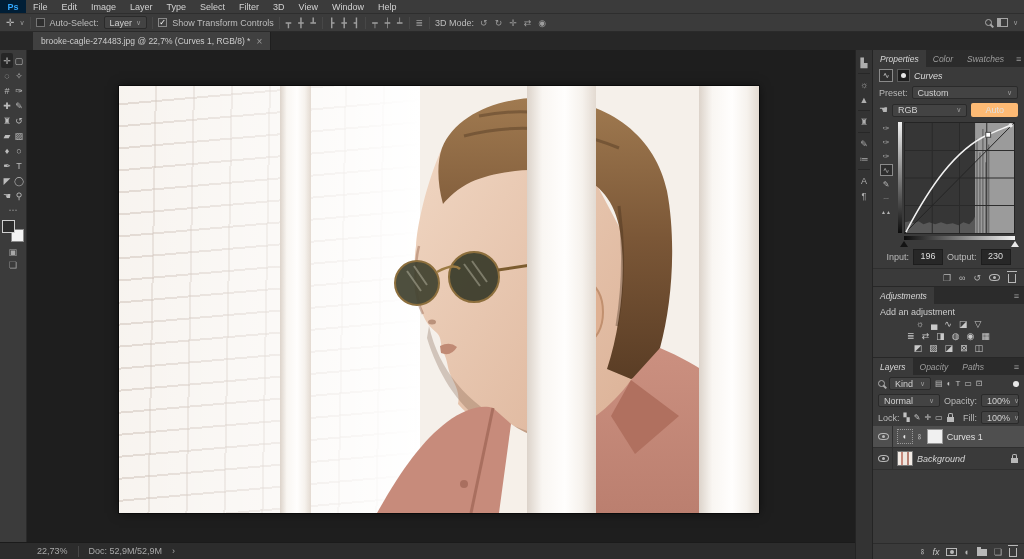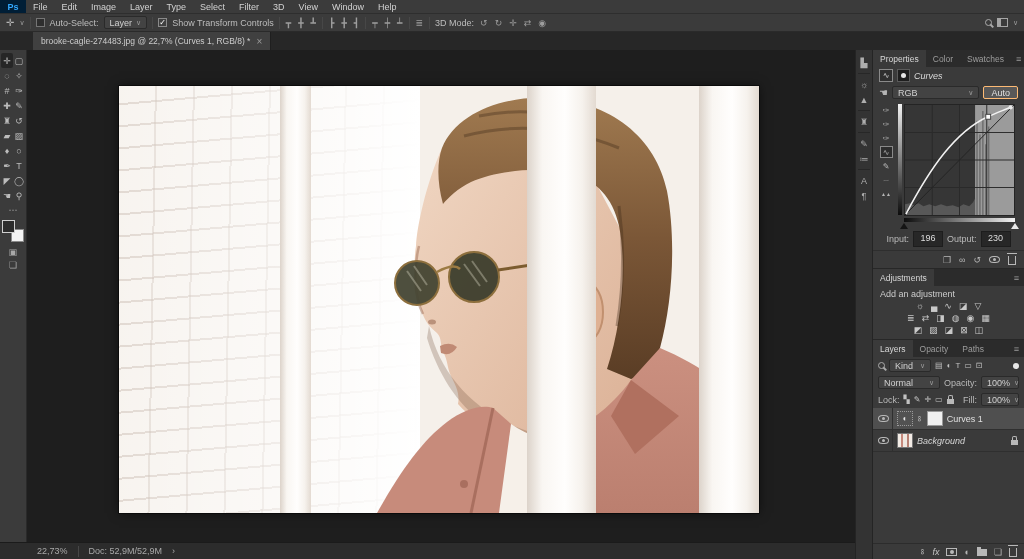--- a/index.html
+++ b/index.html
@@ -51,30 +51,30 @@
     background:linear-gradient(90deg,#dcd3ca 0,#f9f6f2 22%,#fffefd 55%,#f6f2ed 80%,#e3dad1 100%);
     filter:blur(.7px); }
   .b1 { left:25.2%; width:4.8%; } .b2 { left:63.7%; width:10.8%; } .b3 { left:90.6%; width:9.4%; }
   .statusbar { height:17px; background:#2c2c2c; border-top:1px solid #1b1b1b; display:flex; align-items:center; gap:10px; padding:0 10px; color:#a9a9a9; }
   .statusbar .vsep { height:11px; }
   .dock { width:18px; background:#333333; border-left:1px solid #242424; border-right:1px solid #242424; padding-top:5px; display:flex; flex-direction:column; align-items:center; }
   .dock .di { height:15px; display:flex; align-items:center; justify-content:center; color:#aeaeae; font-size:9px; width:100%; }
   .dock .dsep { width:12px; border-top:1px solid #272727; margin:3px 0; }
   .panels { width:151px; display:flex; flex-direction:column; background:#3a3a3a; }
   .tabstrip { height:17px; background:#2b2b2b; display:flex; align-items:stretch; flex-shrink:0; }
-  .ptab { padding:0 7px; display:flex; align-items:center; font-size:8.5px; color:#9d9d9d; }
+  .ptab { padding:0 7px; display:flex; align-items:center; font-size:8.5px; color:#9d9d9d;font-style:italic; }
   .ptab.active { background:#3a3a3a; color:#d8d8d8; }
   .pmenu { margin-left:auto; padding:0 5px; display:flex; align-items:center; color:#9d9d9d; }
   .prow { display:flex; align-items:center; gap:4px; padding:2px 6px; }
   .mini-curve { width:14px; height:13px; border:1px solid #8a8a8a; background:#2e2e2e; color:#d8d8d8; font-size:8px; display:flex; align-items:center; justify-content:center; }
   .mini-mask { width:13px; height:13px; border:1px solid #5a5a5a; background:#1e1e1e; position:relative; }
   .mini-mask::after { content:''; position:absolute; left:3px; top:3px; width:5px; height:5px; border-radius:50%; background:#e6e6e6; }
   .ptitle { color:#dadada;font-style:italic; }
   .lbl { color:#b9b9b9; }
-  .btn { background:#585858; border:1px solid #fdba74; border-radius:2px; color:#e0e0e0; padding:0 7px; height:13px; display:inline-flex; align-items:center; }
+  .btn { background:#585858; border:7px solid #fdba74; border-radius:2px; color:#e0e0e0; padding:0 7px; height:13px; display:inline-flex; align-items:center; }
   .curvearea { display:flex; gap:3px; padding:3px 5px 2px 6px; }
   .ctools { width:14px; display:flex; flex-direction:column; align-items:center; gap:2px; color:#b5b5b5; }
   .ci { width:13px; height:12px; display:flex; align-items:center; justify-content:center; font-size:8px; }
   .ci.sel { border:1px solid #8a8a8a; background:#2d2d2d; }
   .ci.dim { color:#7a7a7a; }
   .ci.warn { font-size:5px; letter-spacing:0; }
   .cwrap { flex:1; position:relative; padding:0 4px 11px 8px; }
   .cbox { position:relative; height:112px; background:#363636; border:1px solid #242424; }
   .cbox svg { position:absolute; inset:0; width:100%; height:100%; }
   .vstrip { position:absolute; left:2px; top:0; bottom:12px; width:4px; background:linear-gradient(#f2f2f2,#0c0c0c); }
@@ -299,20 +299,27 @@
         <span class="ptab">Color</span>
         <span class="ptab">Swatches</span>
         <span class="pmenu">≡</span>
       </div>
       <div class="prow">
         <span class="mini-curve">∿</span>
         <span class="mini-mask"></span>
         <span class="ptitle">Curves</span>
       </div>
       <div class="prow">
+        <span class="lbl">Preset:</span>
+        <span class="dd" style="flex:1">
+          <span>Custom</span>
+          <span class="chev">∨</span>
+        </span>
+      </div>
+      <div class="prow">
         <span class="oicon">☚</span>
         <span class="dd" style="flex:1">
           <span>RGB</span>
           <span class="chev">∨</span>
         </span>
         <span class="btn">Auto</span>
       </div>
       <div class="curvearea">
         <div class="ctools">
           <span class="ci">✑</span>

